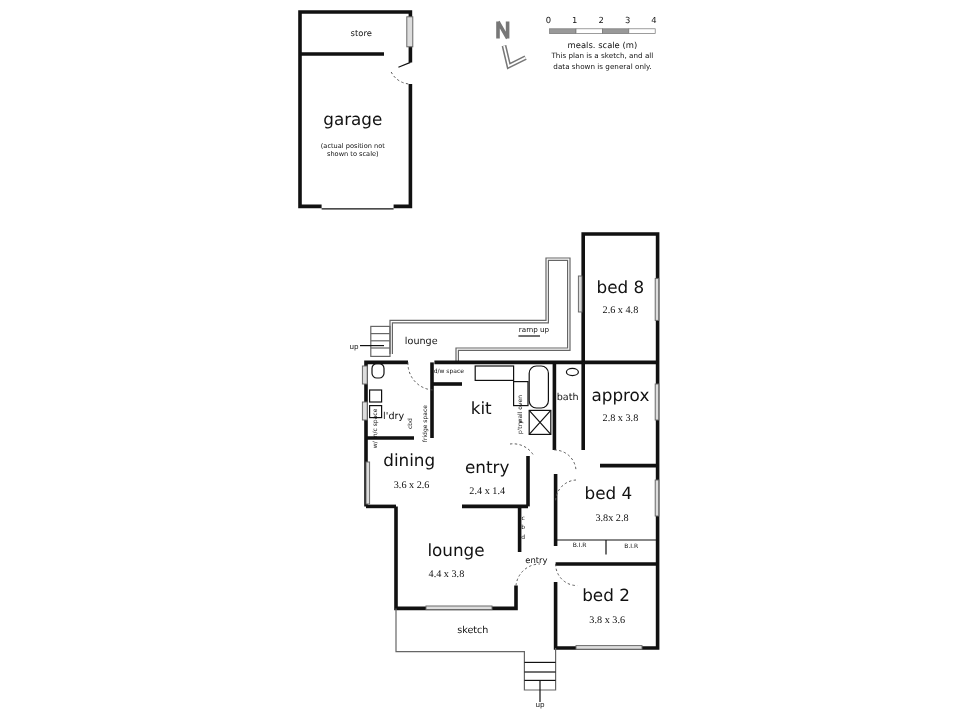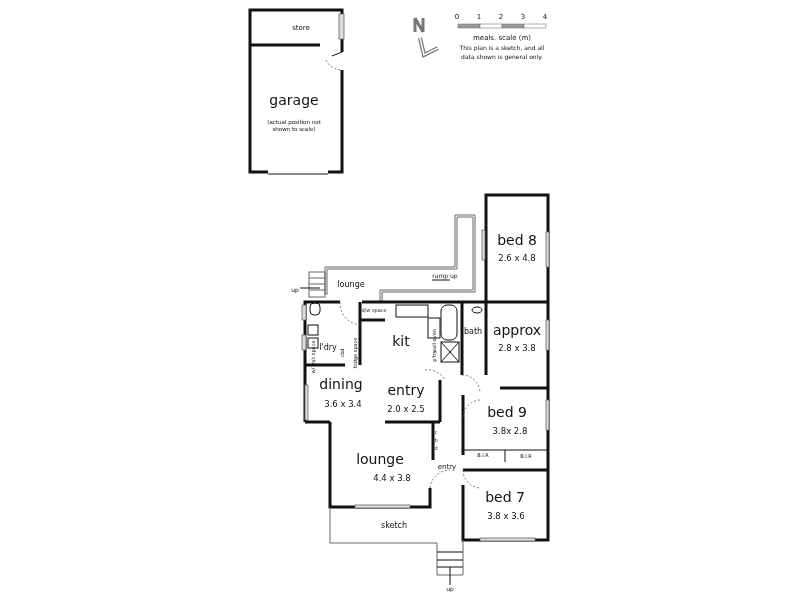--- a/index.html
+++ b/index.html
@@ -5,21 +5,21 @@
   html,body{margin:0;padding:0;background:#fff;}
   body{width:800px;height:600px;overflow:hidden;position:relative;font-family:"DejaVu Sans",sans-serif;}
   svg{position:absolute;left:0;top:0;}
   .wall{stroke:#111;stroke-width:3;fill:none;}
   .thin{stroke:#111;stroke-width:1;fill:none;}
   .dbl{stroke:#666;stroke-width:1;fill:none;}
   .win{fill:#ddd;stroke:#666;stroke-width:0.8;}
   .swing{stroke:#555;stroke-width:0.8;fill:none;stroke-dasharray:2,2;}
   .lbl{position:absolute;color:#111;white-space:nowrap;transform:translate(-50%,-50%);}
   .big{font-size:14px;}
-  .dim{font-size:8.5px;}
+  .dim{font-size:8.5px;font-family:Liberation Serif, serif;}
   .small{font-size:7px;}
   .tiny{font-size:5px;}
 </style>
 </head>
 <body>
 
 <svg width="800" height="600" viewBox="0 0 800 600">
 
   <g>
     <polyline class="wall" points="342,52 342,10 250,10 250,172 268,172"></polyline>
@@ -127,30 +127,30 @@
 <div class="lbl small" style="left:523px;top:17px">3</div>
 <div class="lbl small" style="left:545px;top:17px">4</div>
 <div class="lbl small" style="left:502px;top:38px">meals. scale (m)</div>
 <div class="lbl tiny" style="left:502px;top:47px;font-size:6px">This plan is a sketch, and all</div>
 <div class="lbl tiny" style="left:502px;top:56px;font-size:6px">data shown is general only.</div>
 
 <div class="lbl big" style="left:517px;top:240px">bed 8</div>
 <div class="lbl dim" style="left:517px;top:258px">2.6 x 4.8</div>
 <div class="lbl big" style="left:517px;top:330px">approx</div>
 <div class="lbl dim" style="left:517px;top:348px">2.8 x 3.8</div>
-<div class="lbl big" style="left:507px;top:412px">bed 9</div>
+<div class="lbl big" style="left:507px;top:412px">bed 4</div>
 <div class="lbl dim" style="left:510px;top:431px">3.8x 2.8</div>
-<div class="lbl big" style="left:505px;top:497px">bed 7</div>
+<div class="lbl big" style="left:505px;top:497px">bed 2</div>
 <div class="lbl dim" style="left:506px;top:516px">3.8 x 3.6</div>
 <div class="lbl big" style="left:341px;top:384px">dining</div>
-<div class="lbl dim" style="left:343px;top:404px">3.6 x 3.4</div>
+<div class="lbl dim" style="left:343px;top:404px">3.6 x 2.6</div>
 <div class="lbl big" style="left:406px;top:390px">entry</div>
-<div class="lbl dim" style="left:406px;top:409px">2.0 x 2.5</div>
+<div class="lbl dim" style="left:406px;top:409px">2.4 x 1.4</div>
 <div class="lbl big" style="left:380px;top:459px">lounge</div>
-<div class="lbl dim" style="left:392px;top:478px">4.4 x 3.8</div>
+<div class="lbl dim" style="left:372px;top:478px">4.4 x 3.8</div>
 <div class="lbl big" style="left:401px;top:341px">kit</div>
 <div class="lbl small" style="left:473px;top:331px;font-size:8px">bath</div>
 <div class="lbl small" style="left:328px;top:347px;font-size:8px">l'dry</div>
 <div class="lbl small" style="left:351px;top:284px;font-size:8px">lounge</div>
 <div class="lbl small" style="left:394px;top:525px;font-size:8px">sketch</div>
 <div class="lbl small" style="left:447px;top:467px">entry</div>
 
 <div class="lbl tiny" style="left:445px;top:275px;font-size:6px">ramp up</div>
 <div class="lbl tiny" style="left:295px;top:289px;font-size:6px">up</div>
 <div class="lbl tiny" style="left:450px;top:588px;font-size:6px">up</div>

